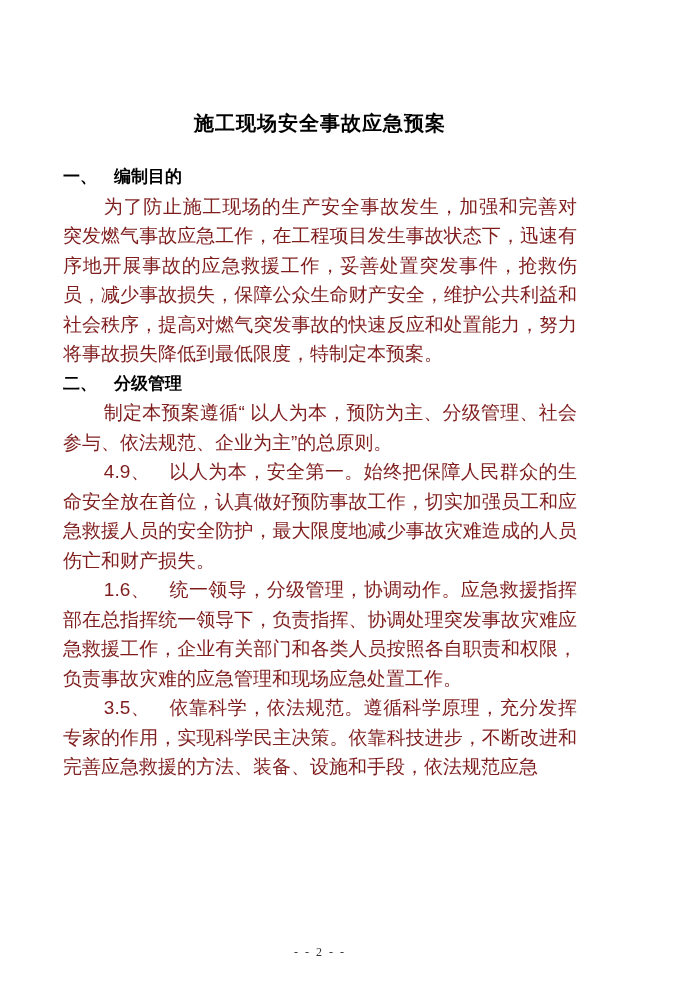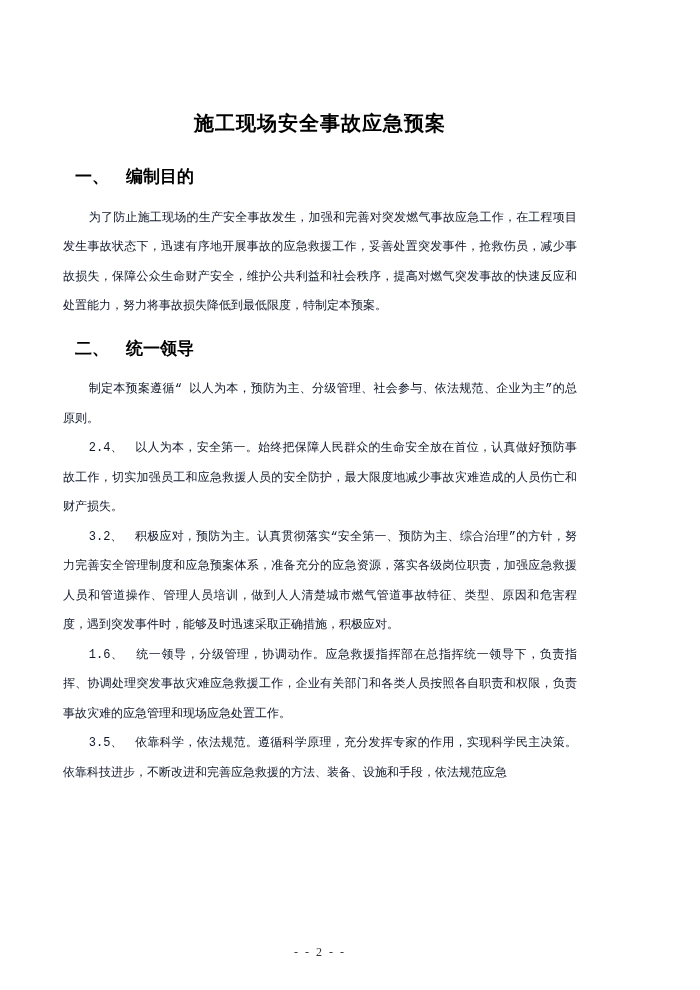--- a/index.html
+++ b/index.html
@@ -30,35 +30,35 @@
     text-align: center;
     margin: 0 0 24px 0;
     color: #000000;
     letter-spacing: 1px;
   }
   .heading {
     font-family: "Liberation Sans", "DejaVu Sans", sans-serif;
     font-weight: 700;
     font-size: 17px;
     line-height: 29.5px;
-    margin: 12px;
+    margin: 0;
     color: #000000;
   }
   .heading .hnum {
     display: inline-block;
     margin-right: 17px;
   }
   .para {
-    font-family: Liberation Mono, monospace;
-    font-size: 12px;
+    font-family: Liberation Sans, sans-serif;
+    font-size: 19px;
     line-height: 29.5px;
     text-align: justify;
     text-indent: 2.15em;
     margin: 0;
-    color: #0f172a;
+    color: #7f1d1d;
   }
   .footer {
     position: absolute;
     left: 0;
     right: 0;
     bottom: 30px;
     text-align: center;
     font-family: "Liberation Serif", "DejaVu Serif", serif;
     font-size: 12px;
     color: #333333;
@@ -74,23 +74,22 @@
 
   <div class="section">
     <h2 class="heading">
       <span class="hnum">一、</span><span class="htext">编制目的</span>
     </h2>
     <p class="para">为了防止施工现场的生产安全事故发生，加强和完善对突发燃气事故应急工作，在工程项目发生事故状态下，迅速有序地开展事故的应急救援工作，妥善处置突发事件，抢救伤员，减少事故损失，保障公众生命财产安全，维护公共利益和社会秩序，提高对燃气突发事故的快速反应和处置能力，努力将事故损失降低到最低限度，特制定本预案。</p>
   </div>
 
   <div class="section">
     <h2 class="heading">
-      <span class="hnum">二、</span><span class="htext">统一领导</span>
+      <span class="hnum">二、</span><span class="htext">分级管理</span>
     </h2>
     <p class="para">制定本预案遵循“ 以人为本，预防为主、分级管理、社会参与、依法规范、企业为主”的总原则。</p>
-    <p class="para">2.4、　以人为本，安全第一。始终把保障人民群众的生命安全放在首位，认真做好预防事故工作，切实加强员工和应急救援人员的安全防护，最大限度地减少事故灾难造成的人员伤亡和财产损失。</p>
-    <p class="para">3.2、　积极应对，预防为主。认真贯彻落实“安全第一、预防为主、综合治理”的方针，努力完善安全管理制度和应急预案体系，准备充分的应急资源，落实各级岗位职责，加强应急救援人员和管道操作、管理人员培训，做到人人清楚城市燃气管道事故特征、类型、原因和危害程度，遇到突发事件时，能够及时迅速采取正确措施，积极应对。</p>
+    <p class="para">4.9、　以人为本，安全第一。始终把保障人民群众的生命安全放在首位，认真做好预防事故工作，切实加强员工和应急救援人员的安全防护，最大限度地减少事故灾难造成的人员伤亡和财产损失。</p>
     <p class="para">1.6、　统一领导，分级管理，协调动作。应急救援指挥部在总指挥统一领导下，负责指挥、协调处理突发事故灾难应急救援工作，企业有关部门和各类人员按照各自职责和权限，负责事故灾难的应急管理和现场应急处置工作。</p>
     <p class="para">3.5、　依靠科学，依法规范。遵循科学原理，充分发挥专家的作用，实现科学民主决策。依靠科技进步，不断改进和完善应急救援的方法、装备、设施和手段，依法规范应急</p>
   </div>
 
   <div class="footer">- - 2 - -</div>
 </div>
 
 </body></html>

